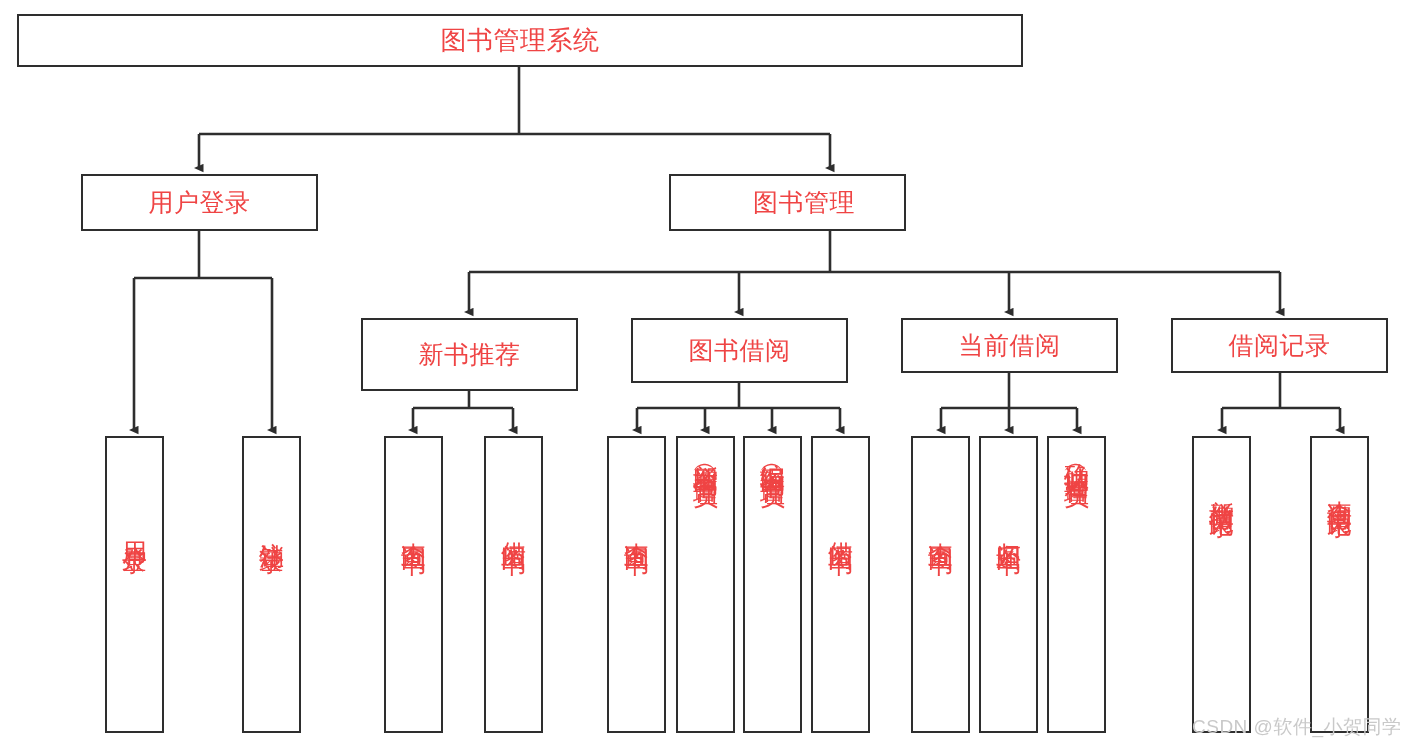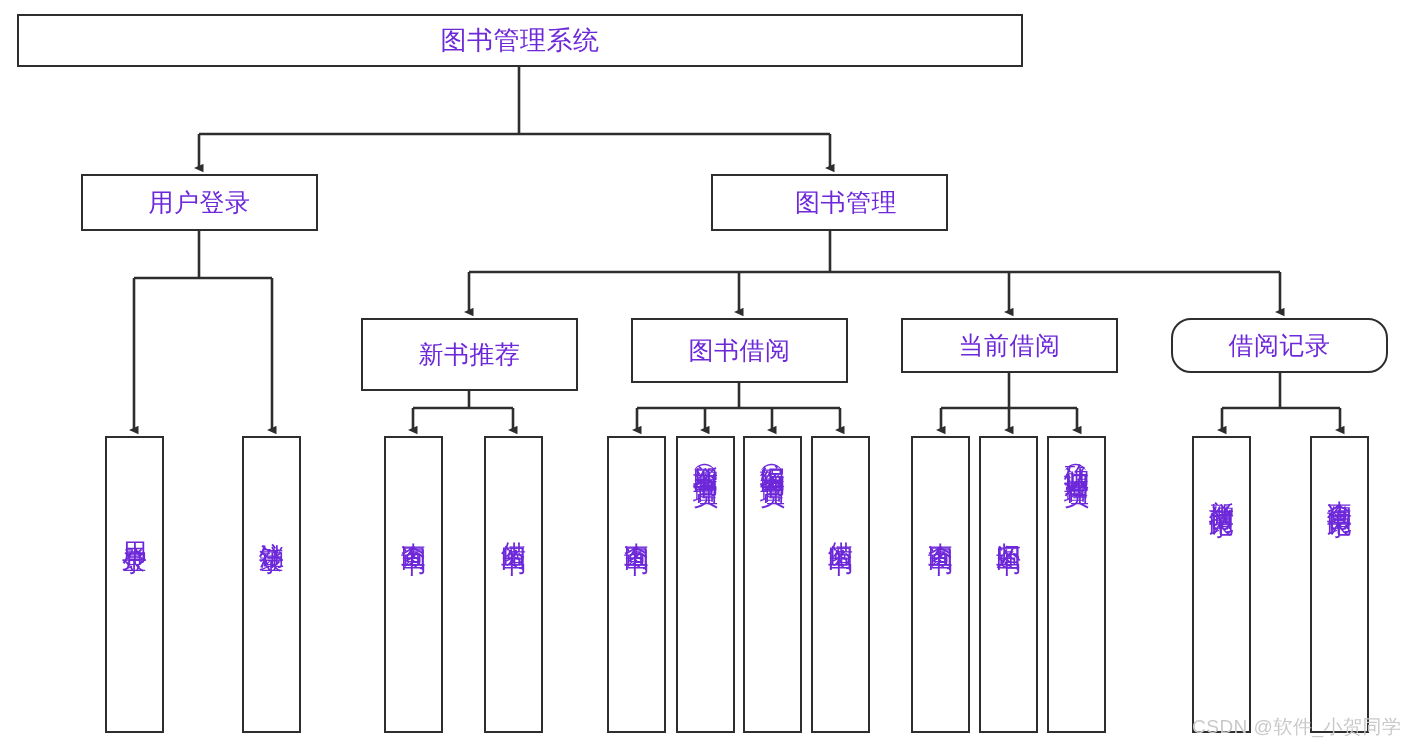--- a/index.html
+++ b/index.html
@@ -33,21 +33,21 @@
     background: #ffffff;
     display: flex;
     align-items: center;
     justify-content: center;
     color: #1d1d1d;
   }
   .node .label {
     display: block;
     text-align: center;
     line-height: 1.02;
-    color: #6d28d9;
+    color: #ef4444;
   }
   
   .node.horiz .label {
     font-size: 25px;
     letter-spacing: 0.5px;
     white-space: nowrap;
   }
   #node-root .label {
     font-size: 26px;
   }
@@ -136,34 +136,34 @@
     </g>
   </svg>
 
   <div class="node horiz" id="node-root" style="left:17px; top:14px; width:1006px; height:53px;">
     <span class="label">图书管理系统</span>
   </div>
 
   <div class="node horiz" style="left:81px; top:174px; width:237px; height:57px;">
     <span class="label">用户登录</span>
   </div>
-  <div class="node horiz" style="left:711px; top:174px; width:237px; height:57px;padding-left:33px;">
+  <div class="node horiz" style="left:669px; top:174px; width:237px; height:57px;padding-left:33px;">
     <span class="label">图书管理</span>
   </div>
 
   <div class="node horiz" style="left:361px; top:318px; width:217px; height:73px;">
     <span class="label">新书推荐</span>
   </div>
   <div class="node horiz" style="left:631px; top:318px; width:217px; height:65px;">
     <span class="label">图书借阅</span>
   </div>
   <div class="node horiz" style="left:901px; top:318px; width:217px; height:55px;justify-content:center;">
     <span class="label">当前借阅</span>
   </div>
-  <div class="node horiz" style="left:1171px; top:318px; width:217px; height:55px;border-radius:20px;">
+  <div class="node horiz" style="left:1171px; top:318px; width:217px; height:55px;">
     <span class="label">借阅记录</span>
   </div>
 
   <div class="node vert mid" style="left:105px; top:436px; width:59px; height:297px;">
     <span class="label">用户登录</span>
   </div>
   <div class="node vert mid" style="left:242px; top:436px; width:59px; height:297px;">
     <span class="label">注销登录</span>
   </div>
 

